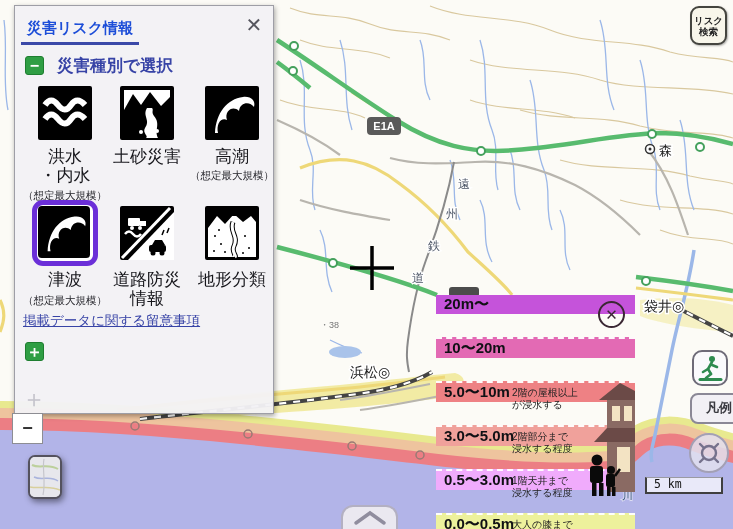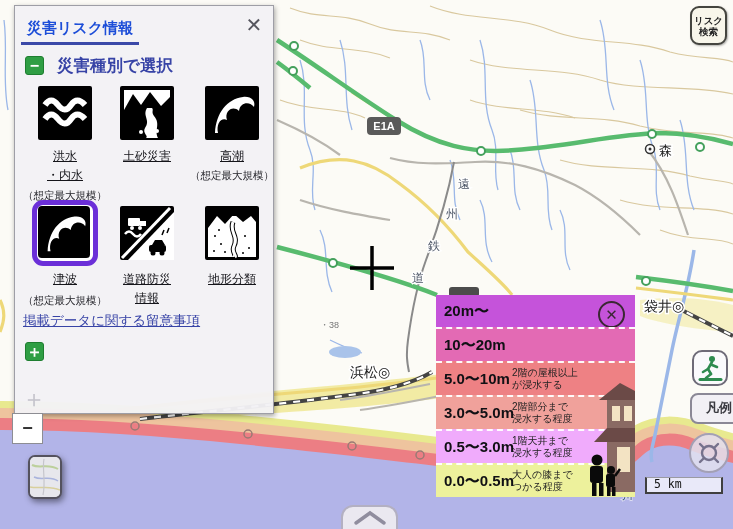--- a/index.html
+++ b/index.html
@@ -13,32 +13,32 @@
     color:#1d4ed8;border-bottom:3px solid #3b49a8;cursor:pointer;}
   .tab-inactive{position:absolute;left:120px;top:10px;width:106px;height:26px;background:#fff;
     border:1px solid #cfcfd4;color:#8f8f96;font-size:13px;text-align:center;line-height:24px;cursor:pointer;}
   .panel-close{position:absolute;right:8px;top:8px;width:22px;height:22px;font-size:20px;line-height:22px;
     text-align:center;color:#55555e;cursor:pointer;font-weight:bold;}
   .green-btn{position:absolute;width:19px;height:19px;background:#2f9e44;border:1px solid #1e7e30;border-radius:3px;
     color:#fff;font-size:16px;font-weight:bold;text-align:center;line-height:17px;cursor:pointer;}
   .sec-title{position:absolute;left:36px;font-size:16.5px;font-weight:bold;color:#3743a6;margin-left:6px;}
   .cell{position:absolute;width:54px;text-align:center;cursor:pointer;}
   .cell .ic{width:54px;height:54px;}
-  .cell-label{position:absolute;width:80px;text-align:center;font-size:12px;color:#15151a;line-height:19px;text-decoration:underline;}
+  .cell-label{position:absolute;width:80px;text-align:center;font-size:17px;color:#15151a;line-height:19px;}
   .cell-sub{position:absolute;width:110px;text-align:center;font-size:10.5px;color:#26262c;}
   .tsunami-wrap{position:absolute;left:17px;top:194px;width:66px;height:66px;border:5px solid #6b2fd8;
     border-radius:11px;background:#fff;padding:1px;cursor:pointer;}
   .note-link{position:absolute;left:8px;top:306px;font-size:13.5px;color:#3743a6;text-decoration:underline;cursor:pointer;}
   .allinfo{position:absolute;left:36px;top:336px;font-size:16.5px;font-weight:bold;color:#3743a6;cursor:pointer;}
   .faint-plus{position:absolute;left:2px;top:376px;width:34px;height:34px;color:#c3c3cb;font-size:24px;
     text-align:center;line-height:34px;}
   
   .legend{position:absolute;left:436px;top:295px;width:199px;height:202px;display:flex;flex-direction:column;}
   .lg-row{position:relative;flex:1 1 0;display:flex;align-items:center;}
-  .lg-row + .lg-row{border-top:2px dashed rgba(255,255,255,.95);}
+  .lg-row + .lg-row{border-top:2px dashed rgba(255,255,255,.95);margin-top:23px;}
   .lg-label{font-weight:bold;font-size:15px;color:#101014;margin-left:8px;white-space:nowrap;}
   .lg-desc{position:absolute;left:76px;top:4px;font-size:10px;line-height:12px;color:#222;}
   .lg-r0{background:#c553da;} .lg-r1{background:#e36ab4;} .lg-r2{background:#ee8184;}
   .lg-r3{background:#f0a19b;} .lg-r4{background:#f0abfc;} .lg-r5{background:#edf19c;}
   .lg-close{position:absolute;right:10px;top:6px;width:27px;height:27px;border:2.5px solid #3a2733;border-radius:50%;
     color:#3a2733;font-size:15px;font-weight:bold;text-align:center;line-height:23px;cursor:pointer;}
   .lg-art{position:absolute;left:0;top:0;pointer-events:none;}
   .lg-shield{position:absolute;left:449px;top:287px;width:30px;height:10px;background:#4c4c4c;border-radius:3px;}
   
   .risk-btn{position:absolute;left:690px;top:6px;width:37px;height:39px;background:#f8f6ea;border:2px solid #45453f;

